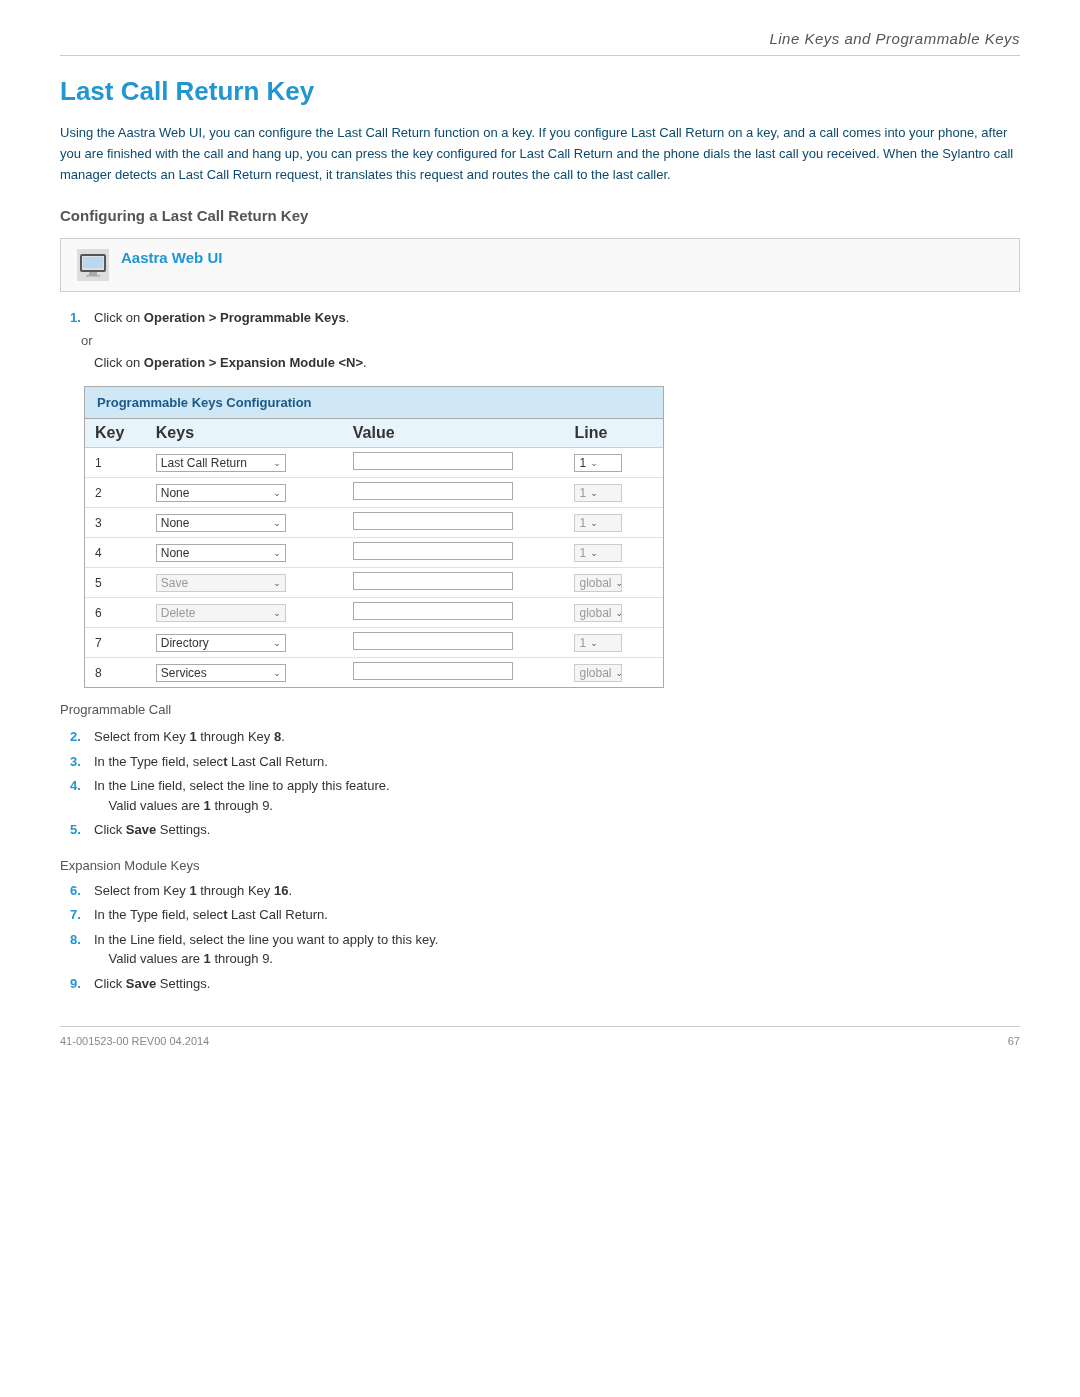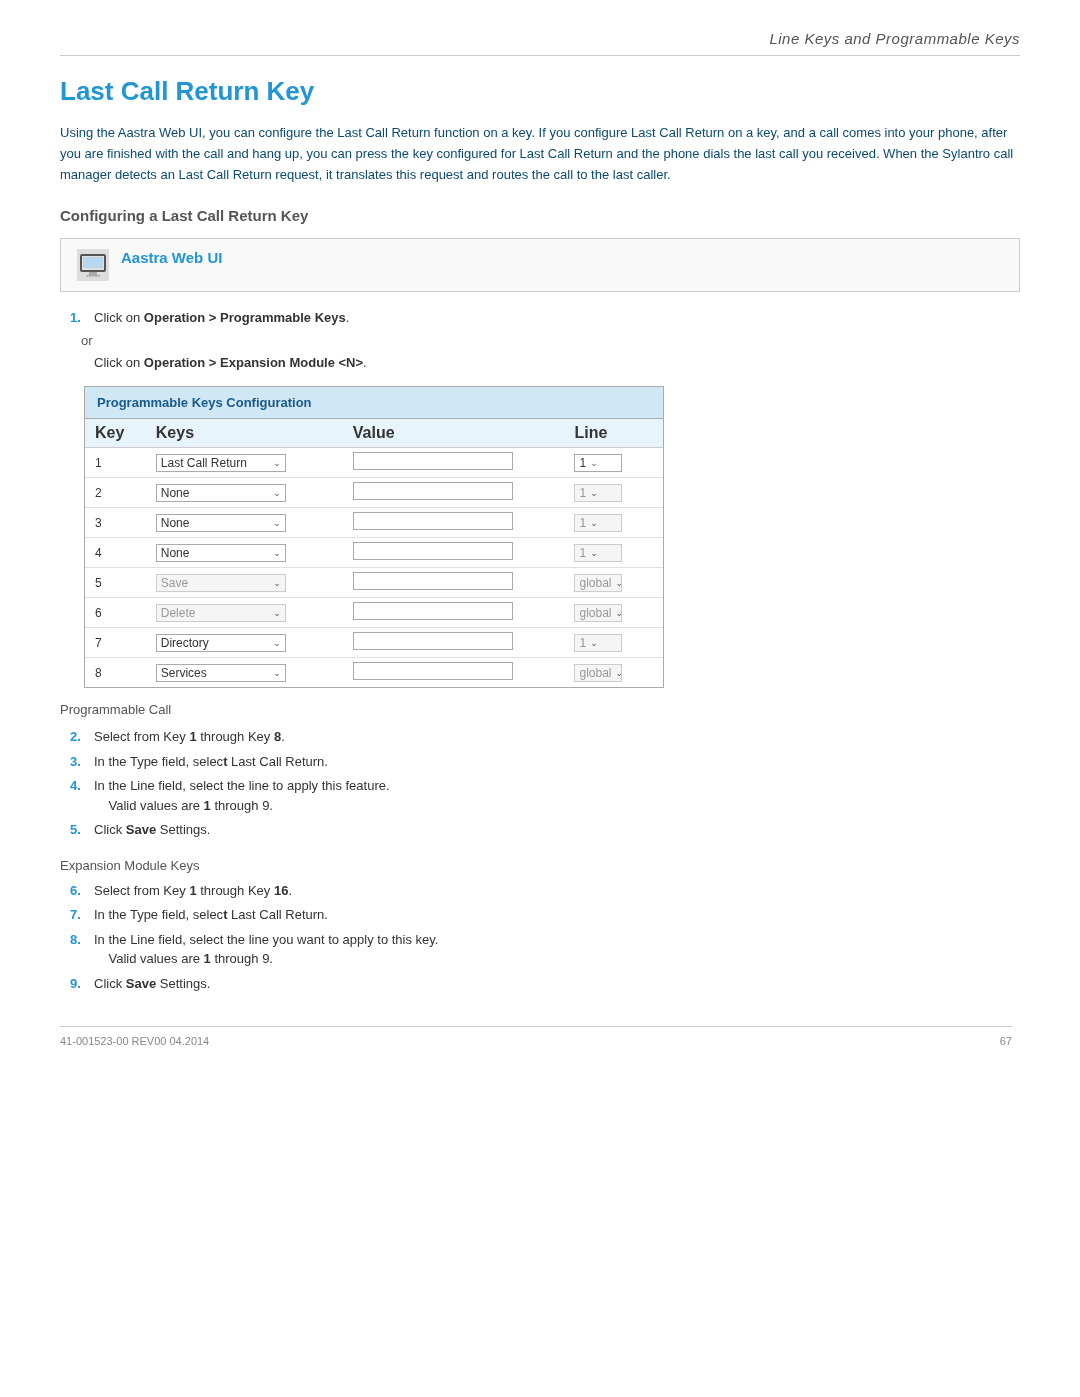--- a/index.html
+++ b/index.html
@@ -220,21 +220,21 @@
       color: #555;
       margin-top: 18px;
       margin-bottom: 8px;
     }
 
     
     .page-footer {
       position: absolute;
       bottom: 20px;
       left: 60px;
-      right: 68px;
+      right: 60px;
       display: flex;
       justify-content: space-between;
       font-size: 11px;
       color: #888;
       border-top: 1px solid #ccc;
       padding-top: 8px;
     }
 
     .highlight-blue { color: #2196d3; font-weight: bold; }
   </style>

